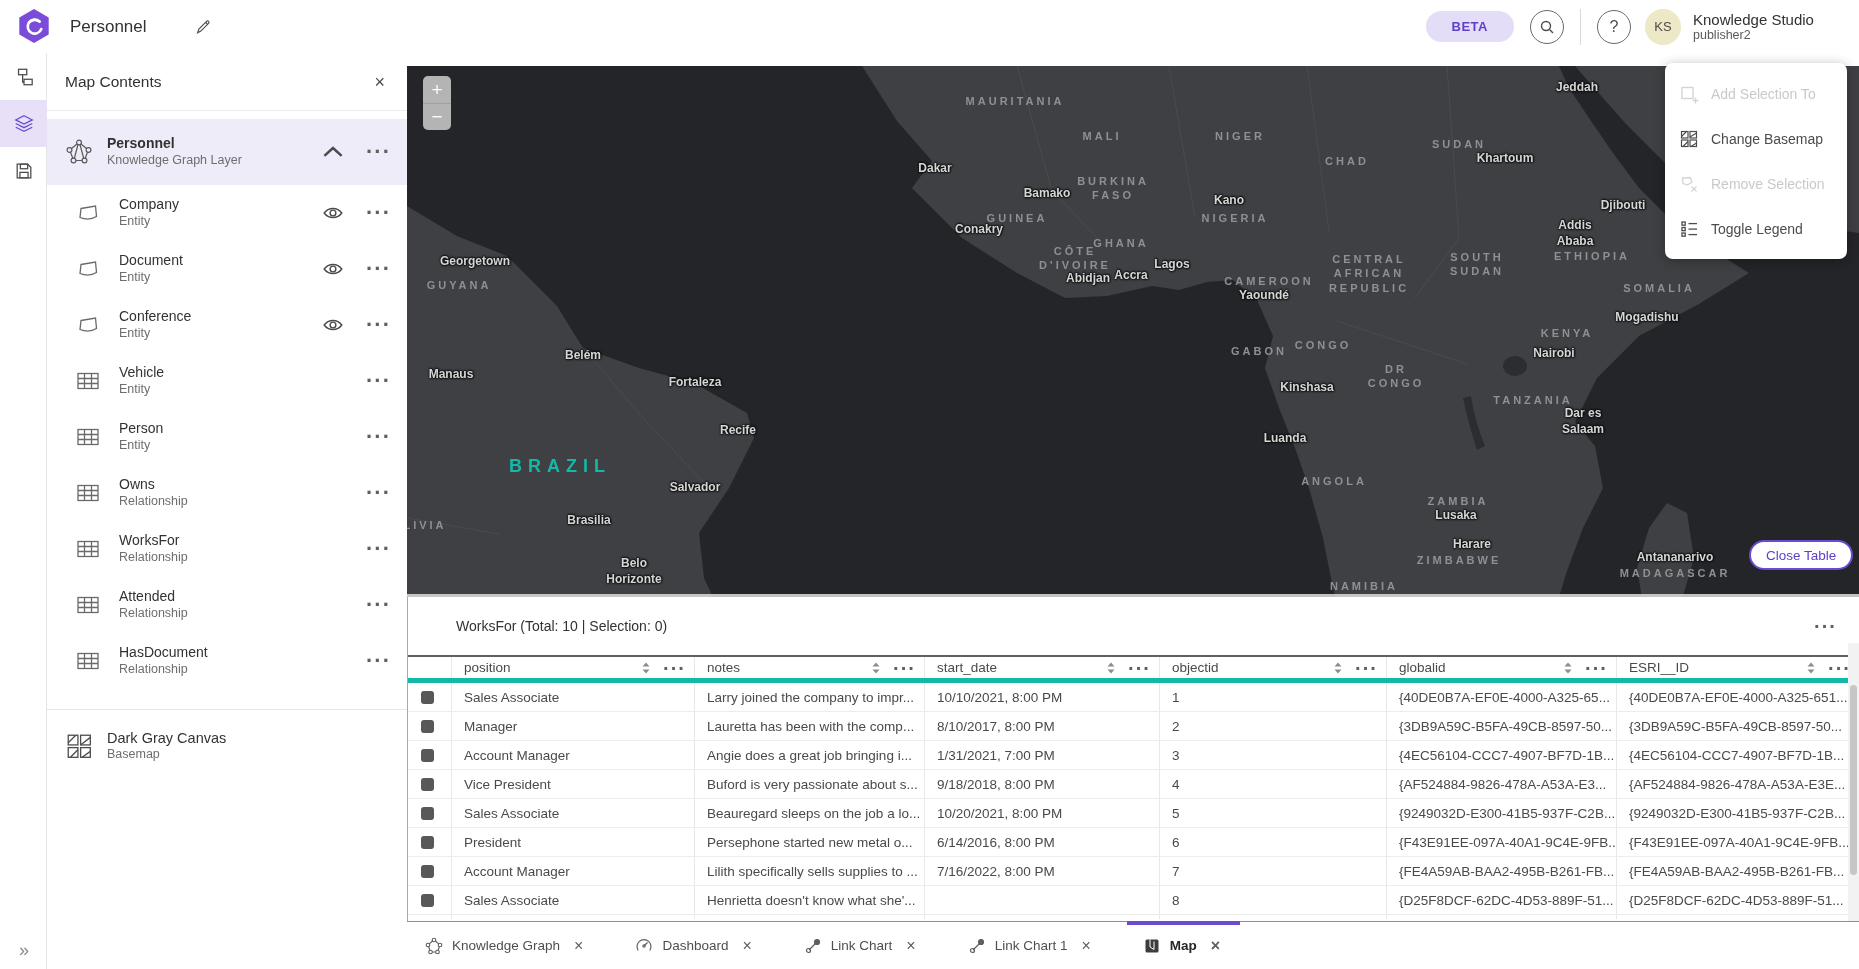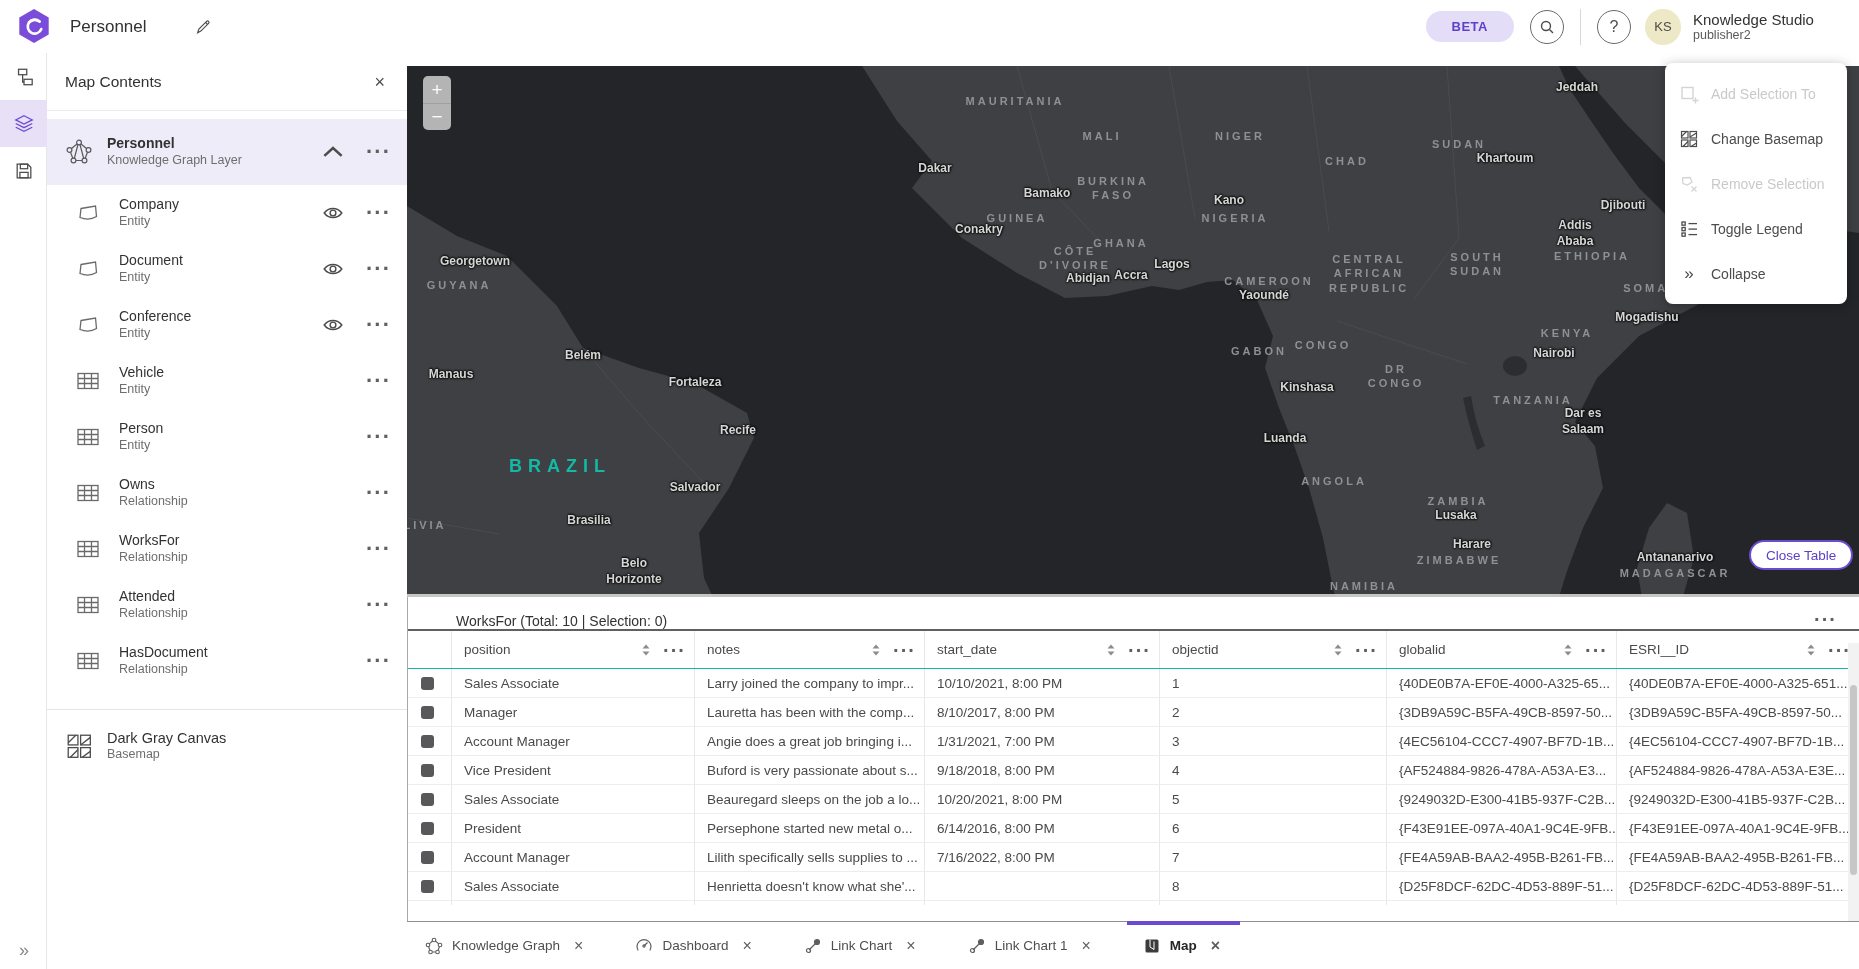--- a/index.html
+++ b/index.html
@@ -72,23 +72,23 @@
   
   .ctx-menu { position:absolute; left:1665px; top:63px; width:182px; background:#fff; border-radius:8px; box-shadow:0 2px 12px rgba(0,0,0,.3); padding:8px 0; z-index:55; }
   .menu-item { height:45px; display:flex; align-items:center; padding:0 14px; font-size:14px; color:#4c4c4c; cursor:pointer; }
   .menu-item .micon { width:20px; height:20px; margin-right:12px; flex:none; color:#4c4c4c; }
   .menu-item.disabled { color:#c9c9c9; cursor:default; }
   .menu-item.disabled .micon { color:#d4d4d4; }
   .collapse-glyph::before { content:'\00BB'; font-size:17px; }
 
   
   .table-area { position:absolute; left:407px; top:597px; right:0; height:324px; background:#fff; border-left:1px solid #a8a8a8; z-index:30; }
-  .table-title-row { height:32px; display:flex; align-items:flex-end; padding:0 22px 0 48px; }
+  .table-title-row { height:58px; display:flex; align-items:center; padding:0 22px 0 48px; }
   .table-title { flex:1; font-size:14px; color:#323232; }
-  .thead { height:40px; display:flex; border-top:2px solid #606060; border-bottom:1px solid #14b8a6; }
+  .thead { height:28px; display:flex; border-top:2px solid #606060; border-bottom:5px solid #14b8a6; }
   .th { display:flex; align-items:center; padding:0 8px 0 12px; font-size:13.5px; color:#4a4a4a; }
   .th .thlabel { flex:1; overflow:hidden; white-space:nowrap; }
   .caret { width:14px; height:16px; color:#8c8c8c; margin-right:10px; flex:none; cursor:pointer; }
   .th .dots::before, .table-title-row .dots::before { font-size:20px; }
   .c-cb { width:43px; } .c-pos { width:243px; } .c-notes { width:230px; } .c-date { width:235px; }
   .c-oid { width:227px; } .c-gid { width:230px; } .c-eid { flex:1; }
   .th + .th, .td + .td { border-left:1px solid #e8e8e8; }
   .tbody { height:236px; overflow:hidden; position:relative; }
   .tr { display:flex; height:29px; border-bottom:1px solid #ededed; background:#fff; }
   .td { display:flex; align-items:center; padding:0 10px 0 12px; font-size:13.5px; color:#4a4a4a; overflow:hidden; white-space:nowrap; }
@@ -560,24 +560,20 @@
             <rect x="3" y="3" width="3.2" height="3.2"></rect>
             <path d="M9.5 4.6 H18"></path>
             <rect x="3" y="8.5" width="3.2" height="3.2"></rect>
             <path d="M9.5 10.1 H18"></path>
             <rect x="3" y="14" width="3.2" height="3.2"></rect>
             <path d="M9.5 15.6 H18"></path>
           </svg>
       </span>
       <span>Toggle Legend</span>
     </div>
-    <div class="menu-item">
-      <span class="micon collapse-glyph" style="display:flex;align-items:center;justify-content:center;"></span>
-      <span>Collapse</span>
-    </div>
   </div>
 
   <div class="table-area">
     <div class="table-title-row">
       <div class="table-title">WorksFor (Total: 10 | Selection: 0)</div>
       <span class="dots"></span>
     </div>
 
     <div class="thead">
       <div class="th c-cb"></div>

